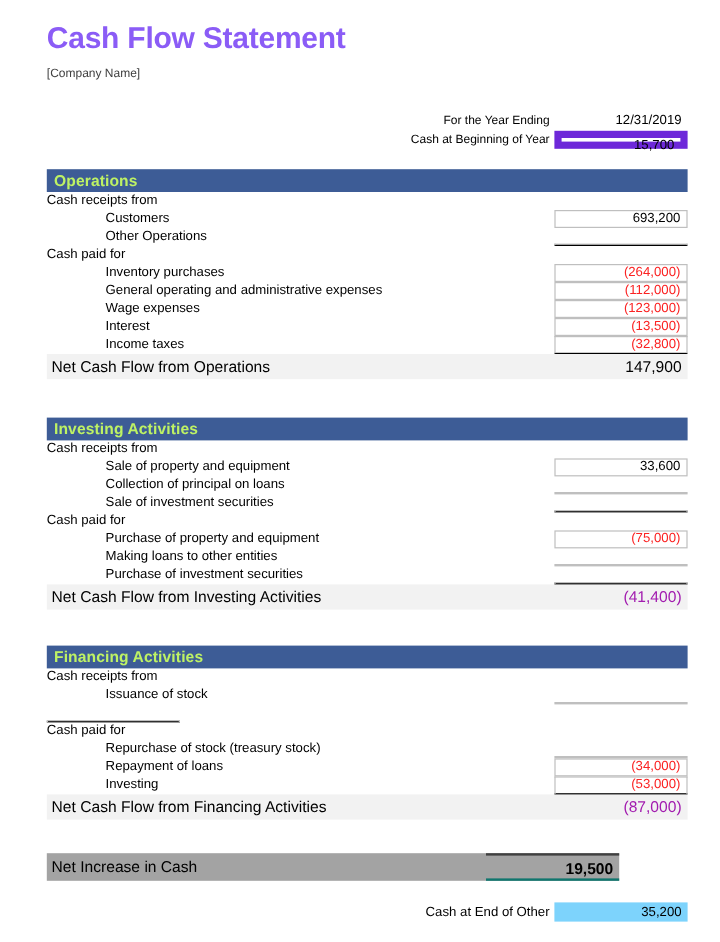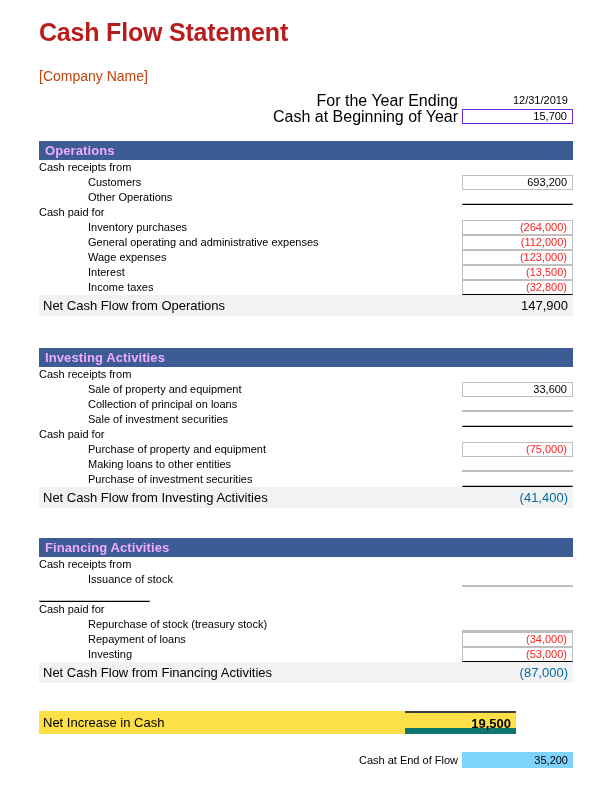--- a/index.html
+++ b/index.html
@@ -26,78 +26,78 @@
 
   
   .title-block {
     position: absolute;
     left: 39px;
     top: 17px;
   }
   .doc-title {
     font-size: 25px;
     font-weight: bold;
-    color: #b91c1c;
+    color: #8b5cf6;
     line-height: 30px;
     letter-spacing: -0.2px;
     white-space: nowrap;
   }
   .company-name {
-    font-size: 14px;
+    font-size: 10px;
     font-weight: normal;
-    color: #c2410c;
+    color: #404040;
     line-height: 19px;
-    margin-top: 20px;
+    margin-top: 5px;
     white-space: nowrap;
   }
 
   
   .meta {
     position: absolute;
     left: 39px;
     top: 93px;
     width: 534px;
   }
   .meta-row {
     display: flex;
     align-items: stretch;
     height: 15px;
     margin-bottom: 1px;
   }
   .meta-label {
     flex: 1;
     text-align: right;
-    font-size: 16px;
+    font-size: 10px;
     line-height: 15px;
     padding-right: 4px;
     white-space: nowrap;
   }
   .meta-value {
     width: 111px;
     box-sizing: border-box;
     text-align: right;
     font-size: 11px;
     line-height: 15px;
     padding-right: 5px;
     white-space: nowrap;
   }
   .meta-value.boxed {
-    border: 1px solid #6d28d9;
+    border: 6px solid #6d28d9;
     line-height: 13px;
   }
 
   
   .section {
     position: absolute;
     left: 39px;
     width: 534px;
   }
   .section-header {
     background: #3d5c96;
-    color: #f0abfc;
+    color: #bef264;
     font-size: 13px;
     font-weight: bold;
     line-height: 19px;
     height: 19px;
     padding-left: 6px;
     box-sizing: border-box;
     white-space: nowrap;
     letter-spacing: 0.1px;
   }
 
@@ -157,50 +157,50 @@
   }
   .total-row .total-value {
     width: 111px;
     box-sizing: border-box;
     text-align: right;
     font-size: 13px;
     line-height: 21px;
     padding-right: 5px;
     white-space: nowrap;
   }
-  .total-row .total-value.neg { color: #0369a1; }
+  .total-row .total-value.neg { color: #a21caf; }
 
   
   .net-row {
     position: absolute;
     left: 39px;
     width: 477px;
     display: flex;
     align-items: stretch;
     height: 23px;
-    background: #fde047;
+    background: #a3a3a3;
   }
   .net-row .net-label {
     flex: 1;
     font-size: 13px;
     line-height: 23px;
     padding-left: 4px;
     white-space: nowrap;
   }
   .net-row .net-value {
     width: 111px;
     box-sizing: border-box;
     text-align: right;
     font-size: 13px;
     font-weight: bold;
     line-height: 21px;
     padding-right: 5px;
     white-space: nowrap;
     border-top: 2px solid #404040;
-    border-bottom: 6px solid #0f766e;
+    border-bottom: 2px solid #0f766e;
   }
 
   
   .footer-row {
     position: absolute;
     left: 39px;
     width: 534px;
     display: flex;
     align-items: stretch;
     height: 16px;
@@ -363,17 +363,17 @@
         </div>
       </div>
     </div>
 
   <div class="net-row" id="net-row" style="top: 711px;">
     <div class="net-label">Net Increase in Cash</div>
     <div class="net-value">19,500</div>
   </div>
 
   <div class="footer-row" id="footer-row" style="top: 752px;">
-    <div class="footer-label">Cash at End of Flow</div>
+    <div class="footer-label">Cash at End of Other</div>
     <div class="footer-value">35,200</div>
   </div>
 
 </div>
 
 </body></html>

